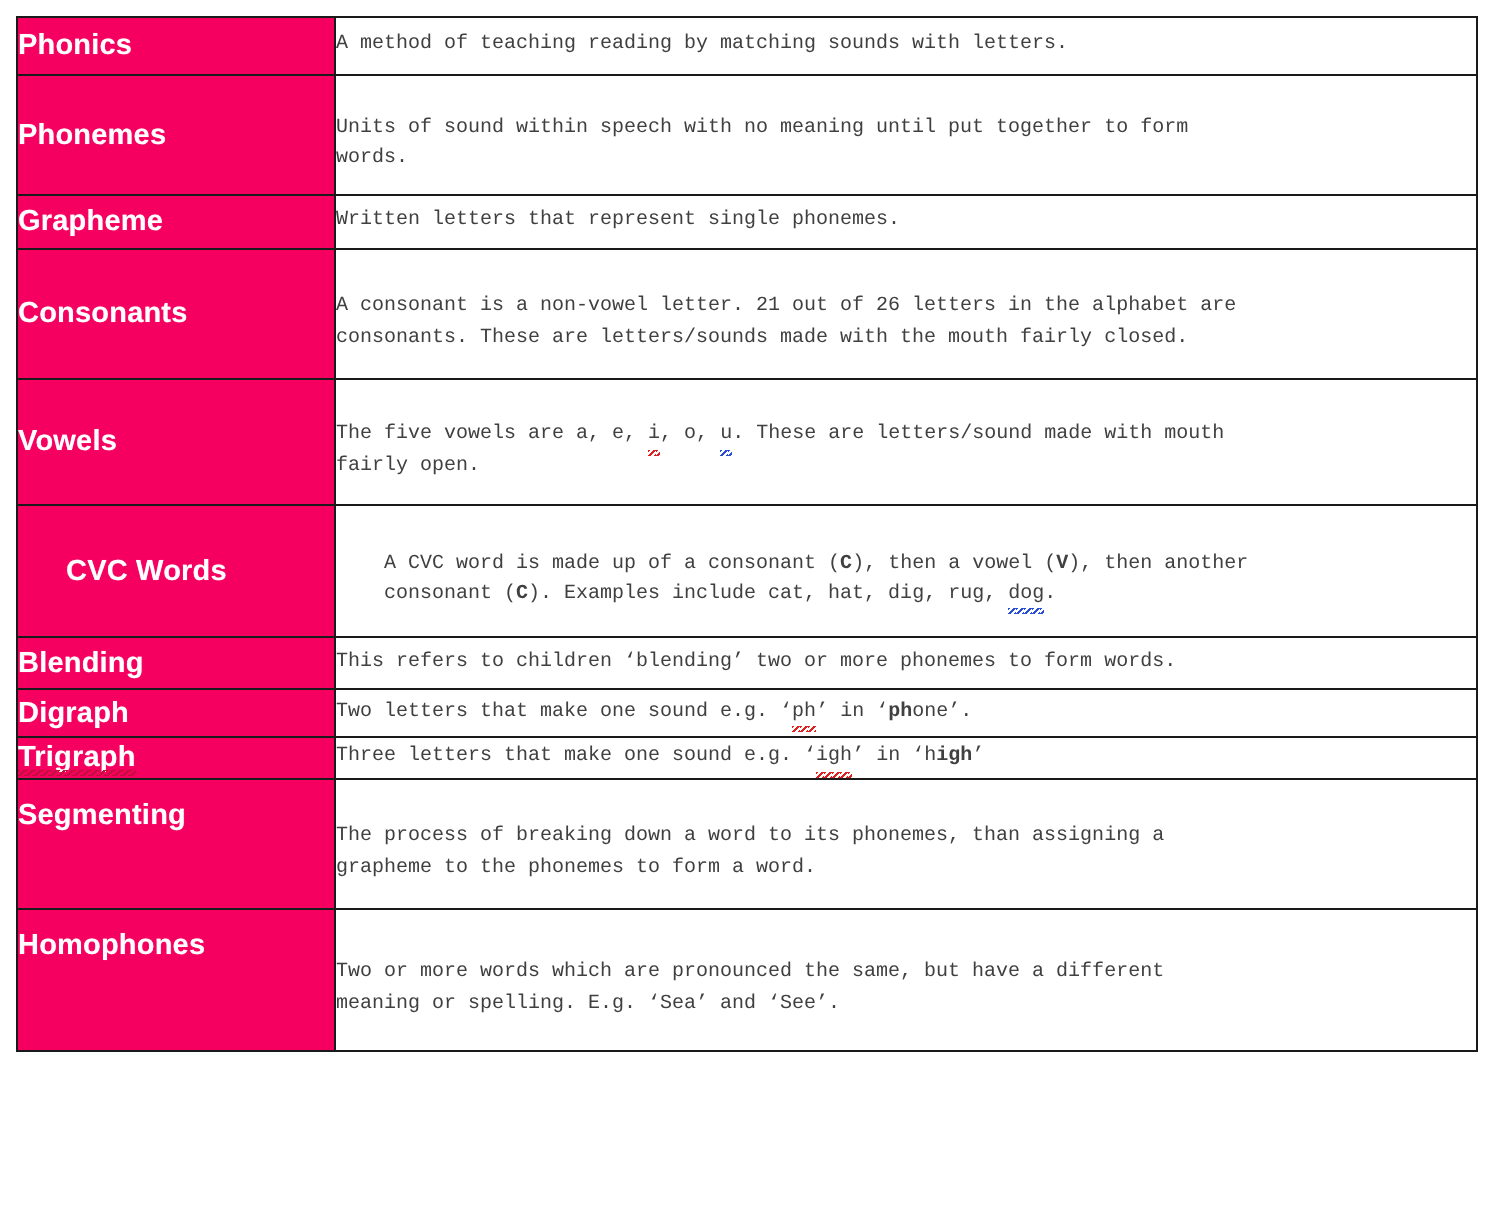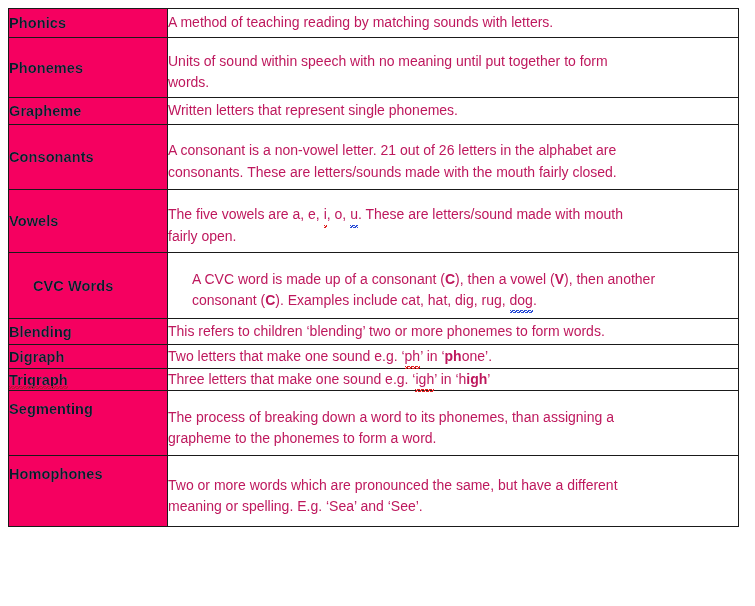--- a/index.html
+++ b/index.html
@@ -32,35 +32,36 @@
   table.glossary col.term-col  { width: 159px; }
   table.glossary col.def-col   { width: 571px; }
 
   table.glossary td {
     border: 1px solid #1a1a1a;
     vertical-align: middle;
     padding: 0;
   }
   td.term {
     background: #F50060;
-    color: #0f172a;
+    color: #ffffff;
     font-weight: bold;
     font-size: 14.5px;
     letter-spacing: 0.1px;
     padding: 6px 0 6px 14px;
     vertical-align: middle;
     text-shadow: 0 0 0.4px rgba(255,255,255,0.55);
   }
   td.def {
     background: #ffffff;
-    color: #be185d;
-    font-size: 14px;
+    color: #404040;
+    font-size: 10px;
     line-height: 1.52;
     padding: 7px 10px 7px 11px;
     vertical-align: top;
+    font-family: Liberation Mono, monospace;
   }
   td.def .line { display: block; white-space: nowrap; }
   td.def.mid { vertical-align: middle; }
 
   b, strong { font-weight: bold; }
 
   
   .sq-red {
     position: relative;
     display: inline-block;

